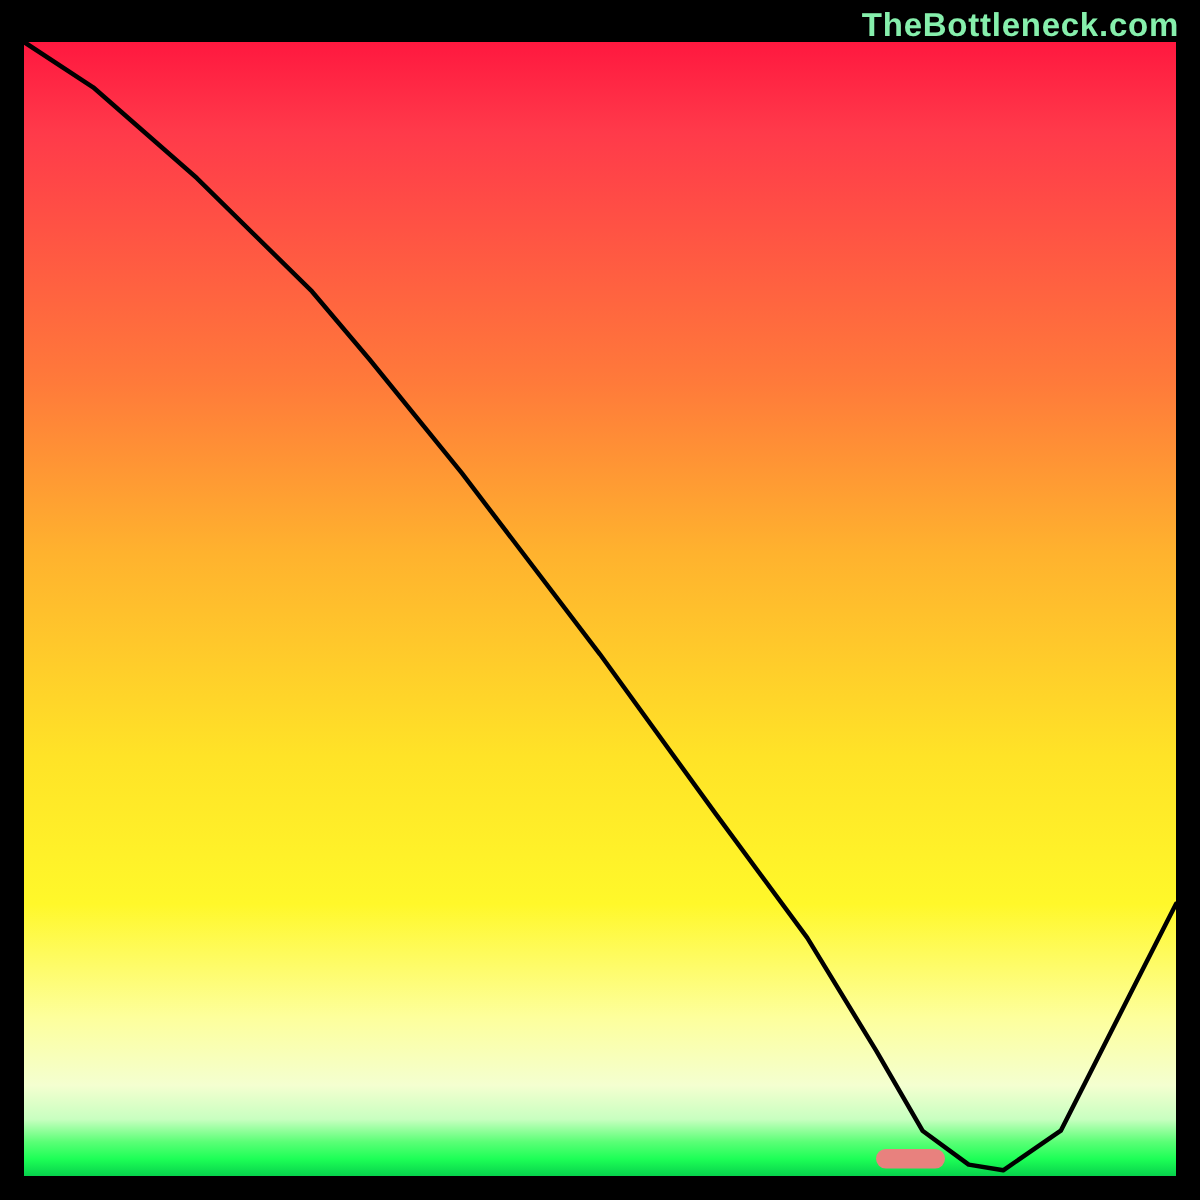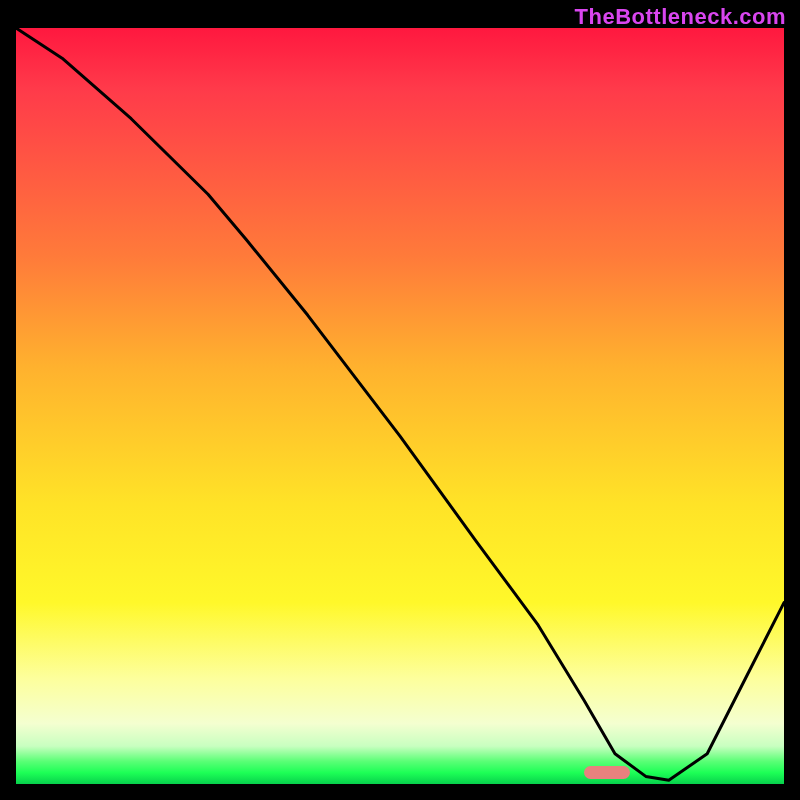--- a/index.html
+++ b/index.html
@@ -16,21 +16,21 @@
     top: 0;
     left: 0;
     width: 800px;
     height: 800px;
     box-sizing: border-box;
   }
   .watermark {
     position: absolute;
     top: 4px;
     right: 14px;
-    color: #d946ef;
+    color: #86efac;
     font-size: 22px;
     font-weight: 600;
     letter-spacing: 0.5px;
   }
   .plot-area {
     position: absolute;
     left: 16px;
     top: 28px;
     width: 768px;
     height: 756px;

